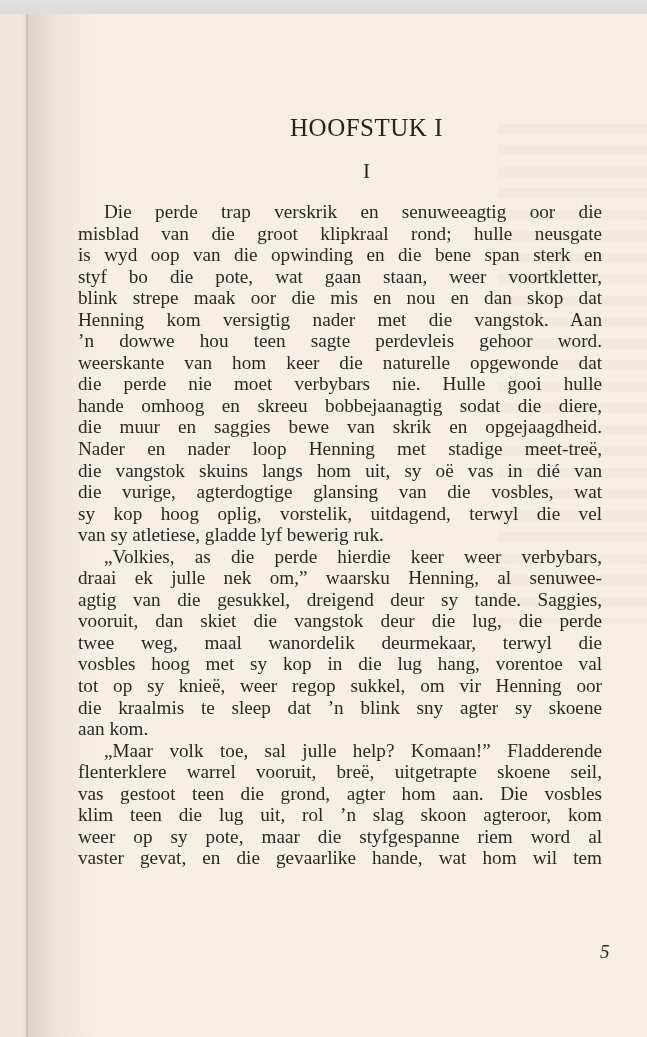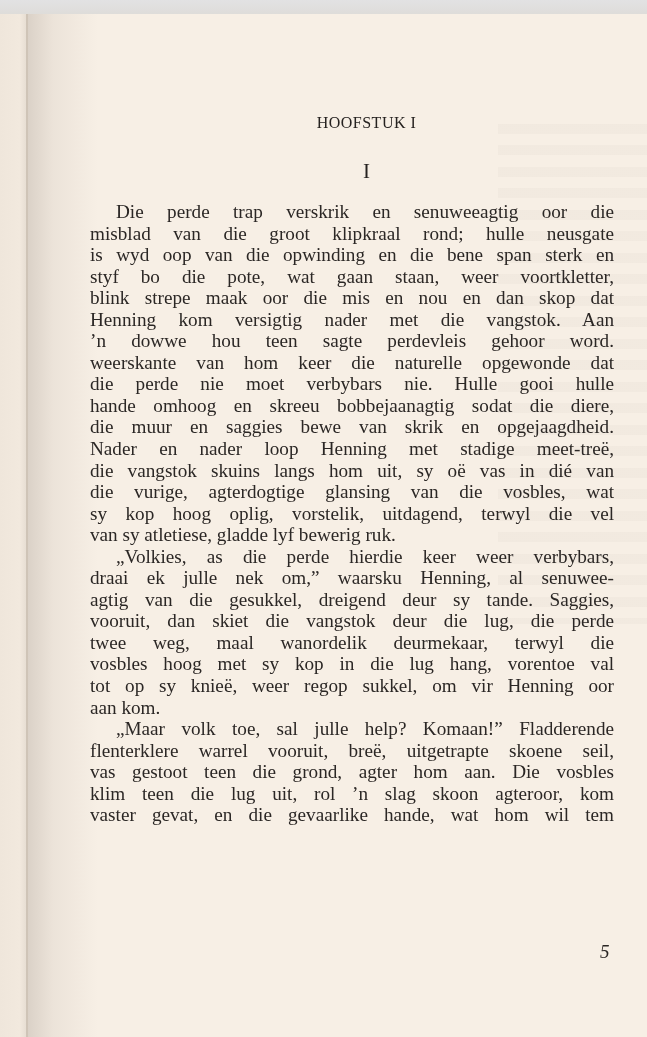--- a/index.html
+++ b/index.html
@@ -48,41 +48,41 @@
       background: repeating-linear-gradient(180deg, rgba(160,150,140,0.06) 0px, rgba(160,150,140,0.06) 10px, rgba(0,0,0,0) 10px, rgba(0,0,0,0) 21.5px);
       pointer-events: none;
     }
     .chapter-title {
       position: absolute;
       left: 0; width: 647px;
       top: 114px;
       text-align: center;
       padding-left: 86px;
       box-sizing: border-box;
-      font-size: 16px;
+      font-size: 25px;
       letter-spacing: 0.5px;
       color: #262220;
       margin: 0;
       font-weight: normal;
     }
     .section-num {
       position: absolute;
       left: 0; width: 647px;
       top: 159px;
       text-align: center;
       padding-left: 86px;
       box-sizing: border-box;
       font-size: 21px;
       color: #262220;
       margin: 0;
       font-weight: normal;
     }
     .body-text {
       position: absolute;
-      left: 90px;
+      left: 78px;
       top: 201px;
       width: 524px;
     }
     .line {
       display: block;
       height: 21.55px;
       line-height: 21.55px;
       font-size: 19.2px;
       white-space: nowrap;
       text-align: justify;
@@ -135,21 +135,23 @@
     <span class="line">die vurige, agterdogtige glansing van die vosbles, wat</span>
     <span class="line">sy kop hoog oplig, vorstelik, uitdagend, terwyl die vel</span>
     <span class="line last">van sy atletiese, gladde lyf bewerig ruk.</span>
     <span class="line indent">„Volkies, as die perde hierdie keer weer verbybars,</span>
     <span class="line">draai ek julle nek om,” waarsku Henning, al senuwee-</span>
     <span class="line">agtig van die gesukkel, dreigend deur sy tande. Saggies,</span>
     <span class="line">vooruit, dan skiet die vangstok deur die lug, die perde</span>
     <span class="line">twee weg, maal wanordelik deurmekaar, terwyl die</span>
     <span class="line">vosbles hoog met sy kop in die lug hang, vorentoe val</span>
     <span class="line">tot op sy knieë, weer regop sukkel, om vir Henning oor</span>
+    <span class="line">die kraalmis te sleep dat ’n blink sny agter sy skoene</span>
     <span class="line last">aan kom.</span>
     <span class="line indent">„Maar volk toe, sal julle help? Komaan!” Fladderende</span>
     <span class="line">flenterklere warrel vooruit, breë, uitgetrapte skoene seil,</span>
     <span class="line">vas gestoot teen die grond, agter hom aan. Die vosbles</span>
     <span class="line">klim teen die lug uit, rol ’n slag skoon agteroor, kom</span>
+    <span class="line">weer op sy pote, maar die styfgespanne riem word al</span>
     <span class="line">vaster gevat, en die gevaarlike hande, wat hom wil tem</span>
   </div>
 
 <div class="page-number">5</div>
 
 </body></html>

